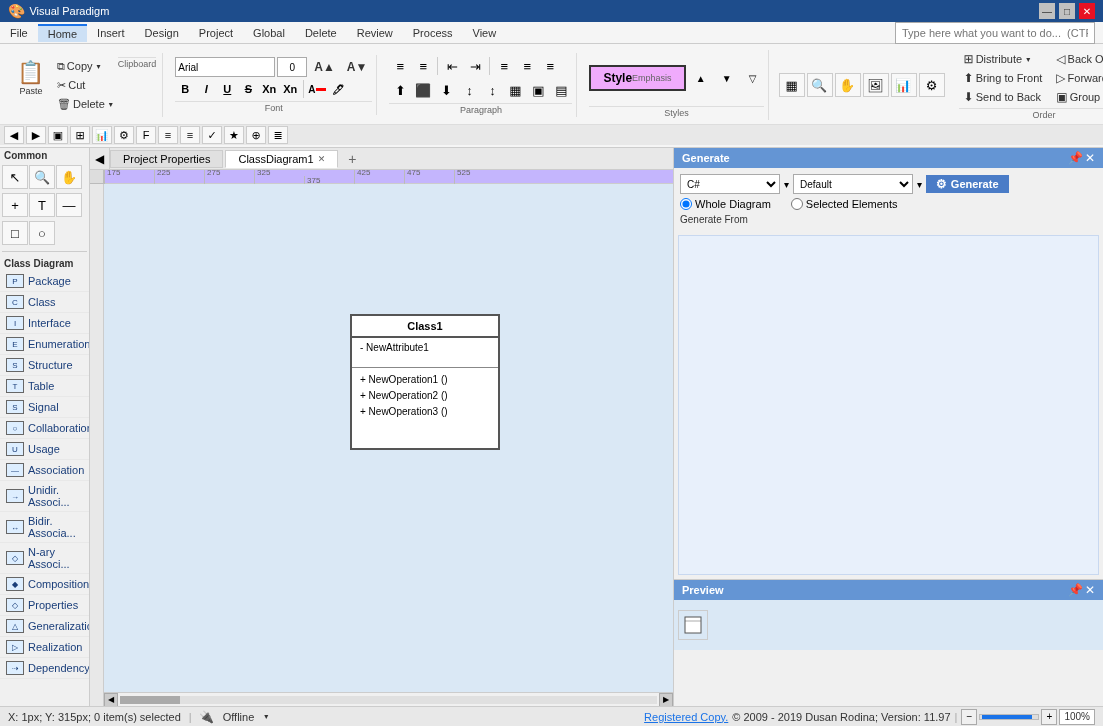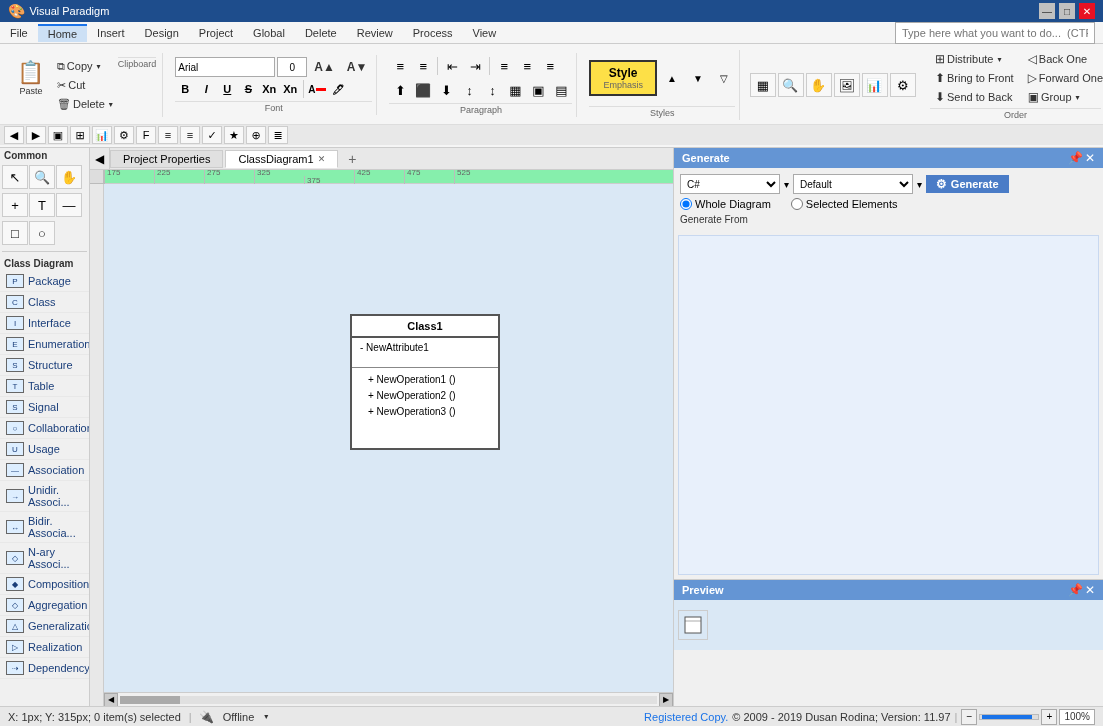--- a/index.html
+++ b/index.html
@@ -27,34 +27,34 @@
     
     .main-area { display: flex; flex: 1; overflow: hidden; }
     .left-toolbar-title { font-size: 10px; font-weight: bold; color: #333; padding: 2px 4px; }
     .toolbar-row { display: flex; gap: 1px; }
     .tb-btn { width: 26px; height: 24px; border: 1px solid #ccc; background: #f8f8f8; cursor: pointer; display: flex; align-items: center; justify-content: center; font-size: 13px; }
     .class-item { display: flex; align-items: center; gap: 4px; padding: 3px 6px; cursor: pointer; color: #1a3e7a; font-size: 11px; border-bottom: 1px solid #e8e8e8; }
     .class-item-icon { width: 18px; height: 14px; border: 1px solid #666; background: #ddeeff; font-size: 8px; display: flex; align-items: center; justify-content: center; flex-shrink: 0; }
 
     
     .canvas-area { flex: 1; background: #dae8f5; position: relative; overflow: hidden; }
-    .canvas-ruler-h { height: 14px; background: #86efac; border-bottom: 1px solid #ccc; display: flex; align-items: center; justify-content: space-between; }
+    .canvas-ruler-h { height: 14px; background: #c4b5fd; border-bottom: 1px solid #ccc; display: flex; align-items: center; justify-content: space-between; }
     .canvas-ruler-v { position: absolute; left: 0; top: 14px; width: 14px; background: #e8e8e8; border-right: 1px solid #ccc; height: calc(100% - 14px); }
     .canvas-content { position: absolute; left: 14px; top: 14px; right: 0; bottom: 20px; background: #dae8f5; overflow: hidden; }
     .ruler-marks { display: flex; width: 100%; overflow: hidden; padding-left: 14px; }
     .canvas-scrollbar-h { position: absolute; bottom: 0; left: 14px; right: 0; height: 14px; background: #f0f0f0; border-top: 1px solid #ccc; display: flex; align-items: center; }
     .scrollbar-btn { width: 14px; height: 14px; background: #ccc; border: 1px solid #aaa; cursor: pointer; display: flex; align-items: center; justify-content: center; font-size: 8px; }
     .scrollbar-track { flex: 1; height: 8px; background: #e0e0e0; margin: 0 2px; }
     .scrollbar-thumb { width: 60px; height: 8px; background: #aaa; cursor: pointer; }
 
     
     .uml-class { position: absolute; background: white; border: 2px solid #555; min-width: 130px; }
     .uml-class-name { text-align: center; font-weight: bold; padding: 4px 8px; border-bottom: 2px solid #555; font-size: 11px; }
     .uml-class-attrs { padding: 4px 8px; border-bottom: 1px solid #888; min-height: 30px; font-size: 10px; }
-    .uml-class-ops { padding: 4px 16px; min-height: 80px; font-size: 10px; line-height: 1.6; }
+    .uml-class-ops { padding: 4px 8px; min-height: 80px; font-size: 10px; line-height: 1.6; }
     .uml-attr-item, .uml-op-item { display: block; font-size: 10px; }
 
     
     .tab-bar { display: flex; align-items: center; background: #e8e8e8; border-bottom: 1px solid #ccc; height: 22px; }
     .tab { padding: 2px 12px; cursor: pointer; border: 1px solid #ccc; background: #e0e0e0; margin-right: 2px; font-size: 11px; display: flex; align-items: center; gap: 4px; }
     .tab.active { background: white; border-bottom: 1px solid white; }
     .tab-close { font-size: 9px; cursor: pointer; color: #666; }
     .tab-add { padding: 2px 8px; cursor: pointer; font-size: 14px; color: #666; }
 
     
@@ -212,21 +212,21 @@
           <button class="align-btn">▣</button>
           <button class="align-btn">▤</button>
         </div>
         <div class="ribbon-group-label" style="width:100%;">Paragraph</div>
       </div>
 
       <div class="separator"></div>
 
       <div class="ribbon-group" style="padding: 2px 4px;">
         <div style="display:flex; align-items:center; height:52px; gap:4px;">
-          <div style="border:2px solid #333; padding: 4px 12px; background:#fde047; cursor:pointer; display:flex; flex-direction:column; align-items:center;">
+          <div style="border:2px solid #333; padding: 4px 12px; background:#f0abfc; cursor:pointer; display:flex; align-items:center;">
             <span style="font-weight:bold; font-size:12px;">Style</span>
             <span style="font-size:9px; color:#666;">Emphasis</span>
           </div>
           <button class="align-btn" style="font-size:10px;">▲</button>
           <button class="align-btn" style="font-size:10px;">▼</button>
           <button class="align-btn" style="font-size:10px;">▽</button>
         </div>
         <div class="ribbon-group-label" style="width:100%;">Styles</div>
       </div>
 
@@ -375,21 +375,21 @@
       <div class="class-item">
         <div class="class-item-icon">◇</div>
         <span>N-ary Associ...</span>
       </div>
       <div class="class-item">
         <div class="class-item-icon">◆</div>
         <span>Composition</span>
       </div>
       <div class="class-item">
         <div class="class-item-icon">◇</div>
-        <span>Aggregation</span>
+        <span>Properties</span>
       </div>
       <div class="class-item">
         <div class="class-item-icon">△</div>
         <span>Generalization</span>
       </div>
       <div class="class-item">
         <div class="class-item-icon">▷</div>
         <span>Realization</span>
       </div>
       <div class="class-item">
@@ -525,21 +525,21 @@
 
 <div class="status-bar">
   <div class="status-left">
     <span>X: 1px; Y: 315px; 0 item(s) selected</span>
     <span style="color:#aaa;">|</span>
     <span class="status-icon">🔌</span>
     <span>Offline</span>
     <span class="chevron">▾</span>
   </div>
   <div class="status-right">
-    <span style="color:#1a73e8; cursor:pointer;margin-left:48px;">Registered Copy.</span>
+    <span style="color:#1a73e8; text-decoration:underline; cursor:pointer;margin-left:48px;">Registered Copy.</span>
     <span>© 2009 - 2019 Dusan Rodina; Version: 11.97</span>
     <span style="color:#aaa;">|</span>
     <div class="zoom-control">
       <button class="zoom-btn">−</button>
       <div style="width:60px; background:#ddd; height:6px; border:1px solid #bbb; display:flex; align-items:center; padding:0 2px;">
         <div style="width:50px; height:4px; background:#1a73e8;"></div>
       </div>
       <button class="zoom-btn">+</button>
       <div class="zoom-val">100%</div>
     </div>

